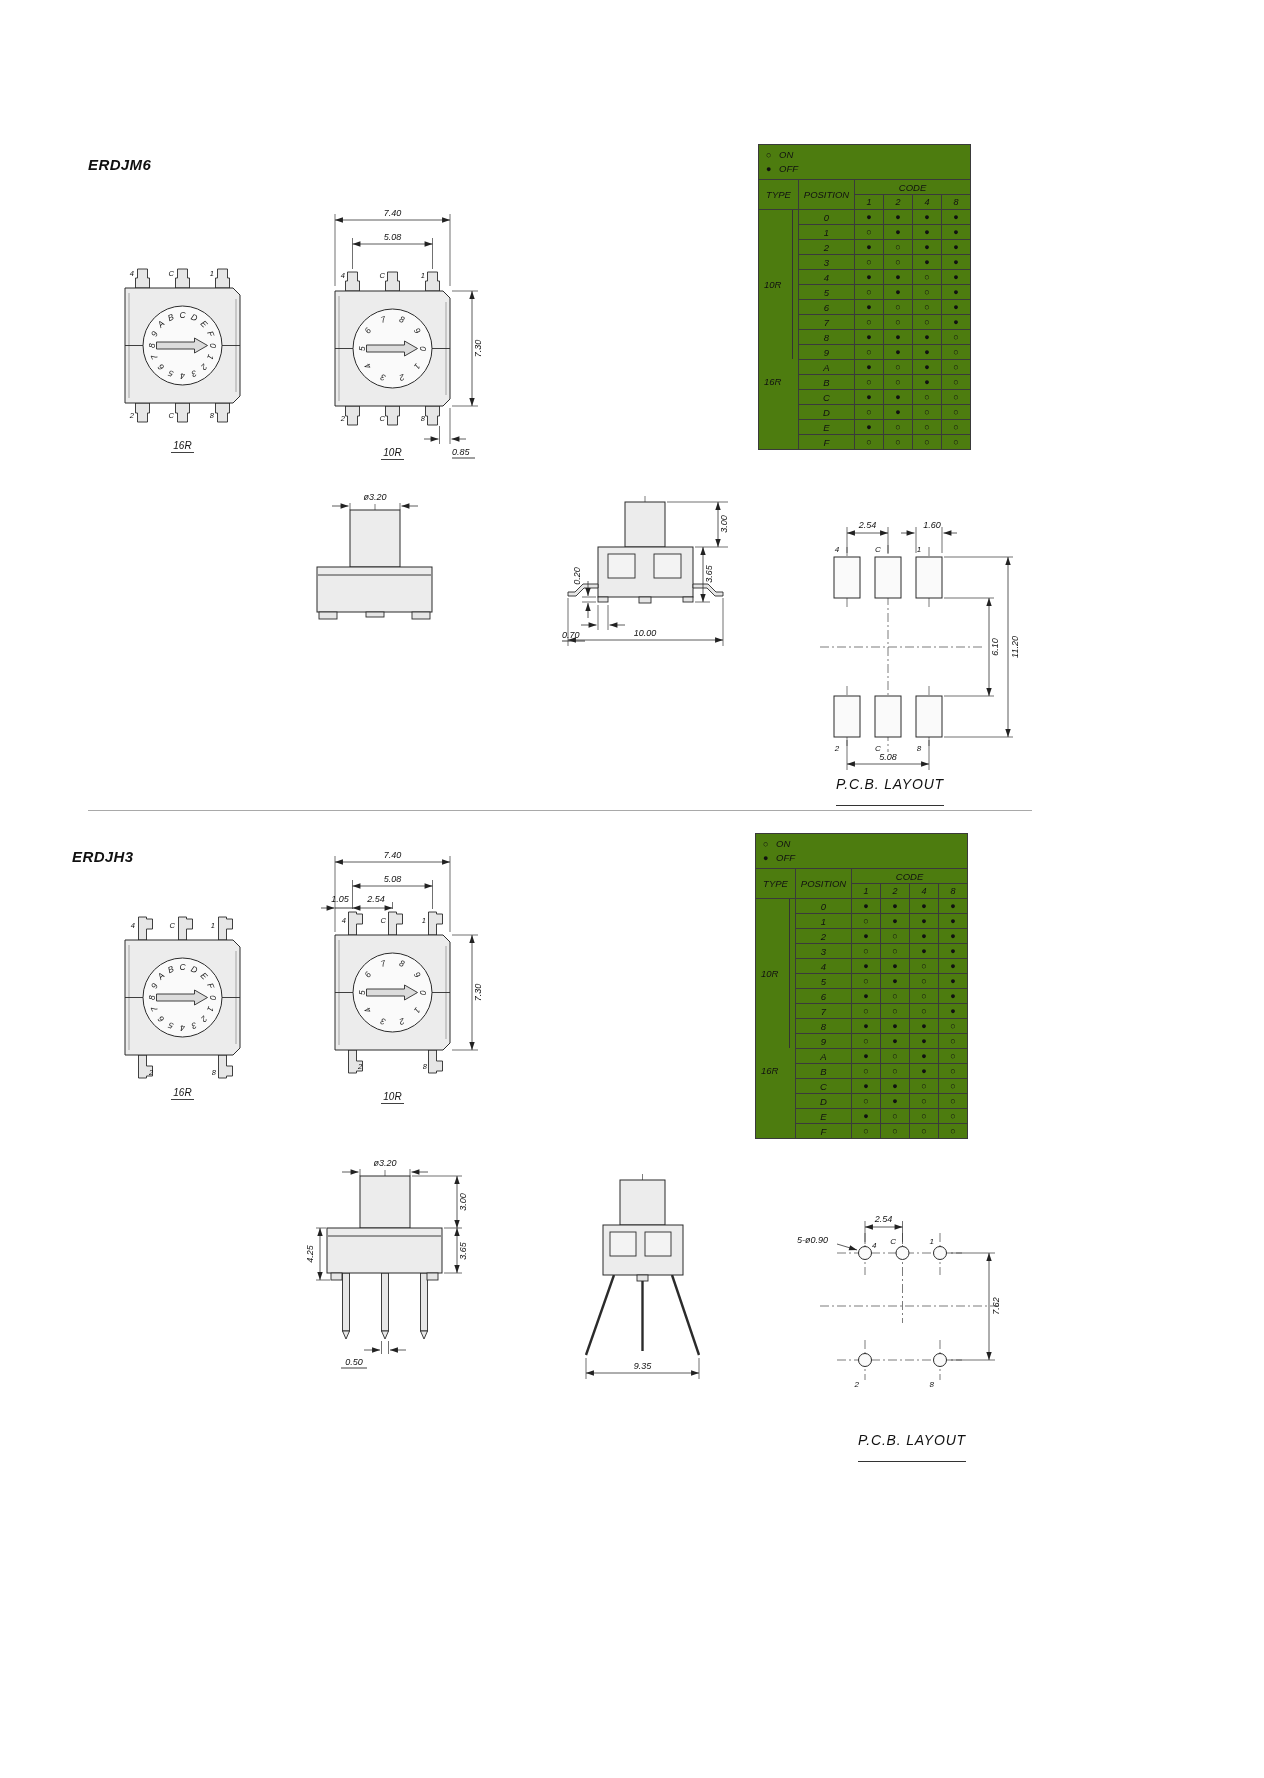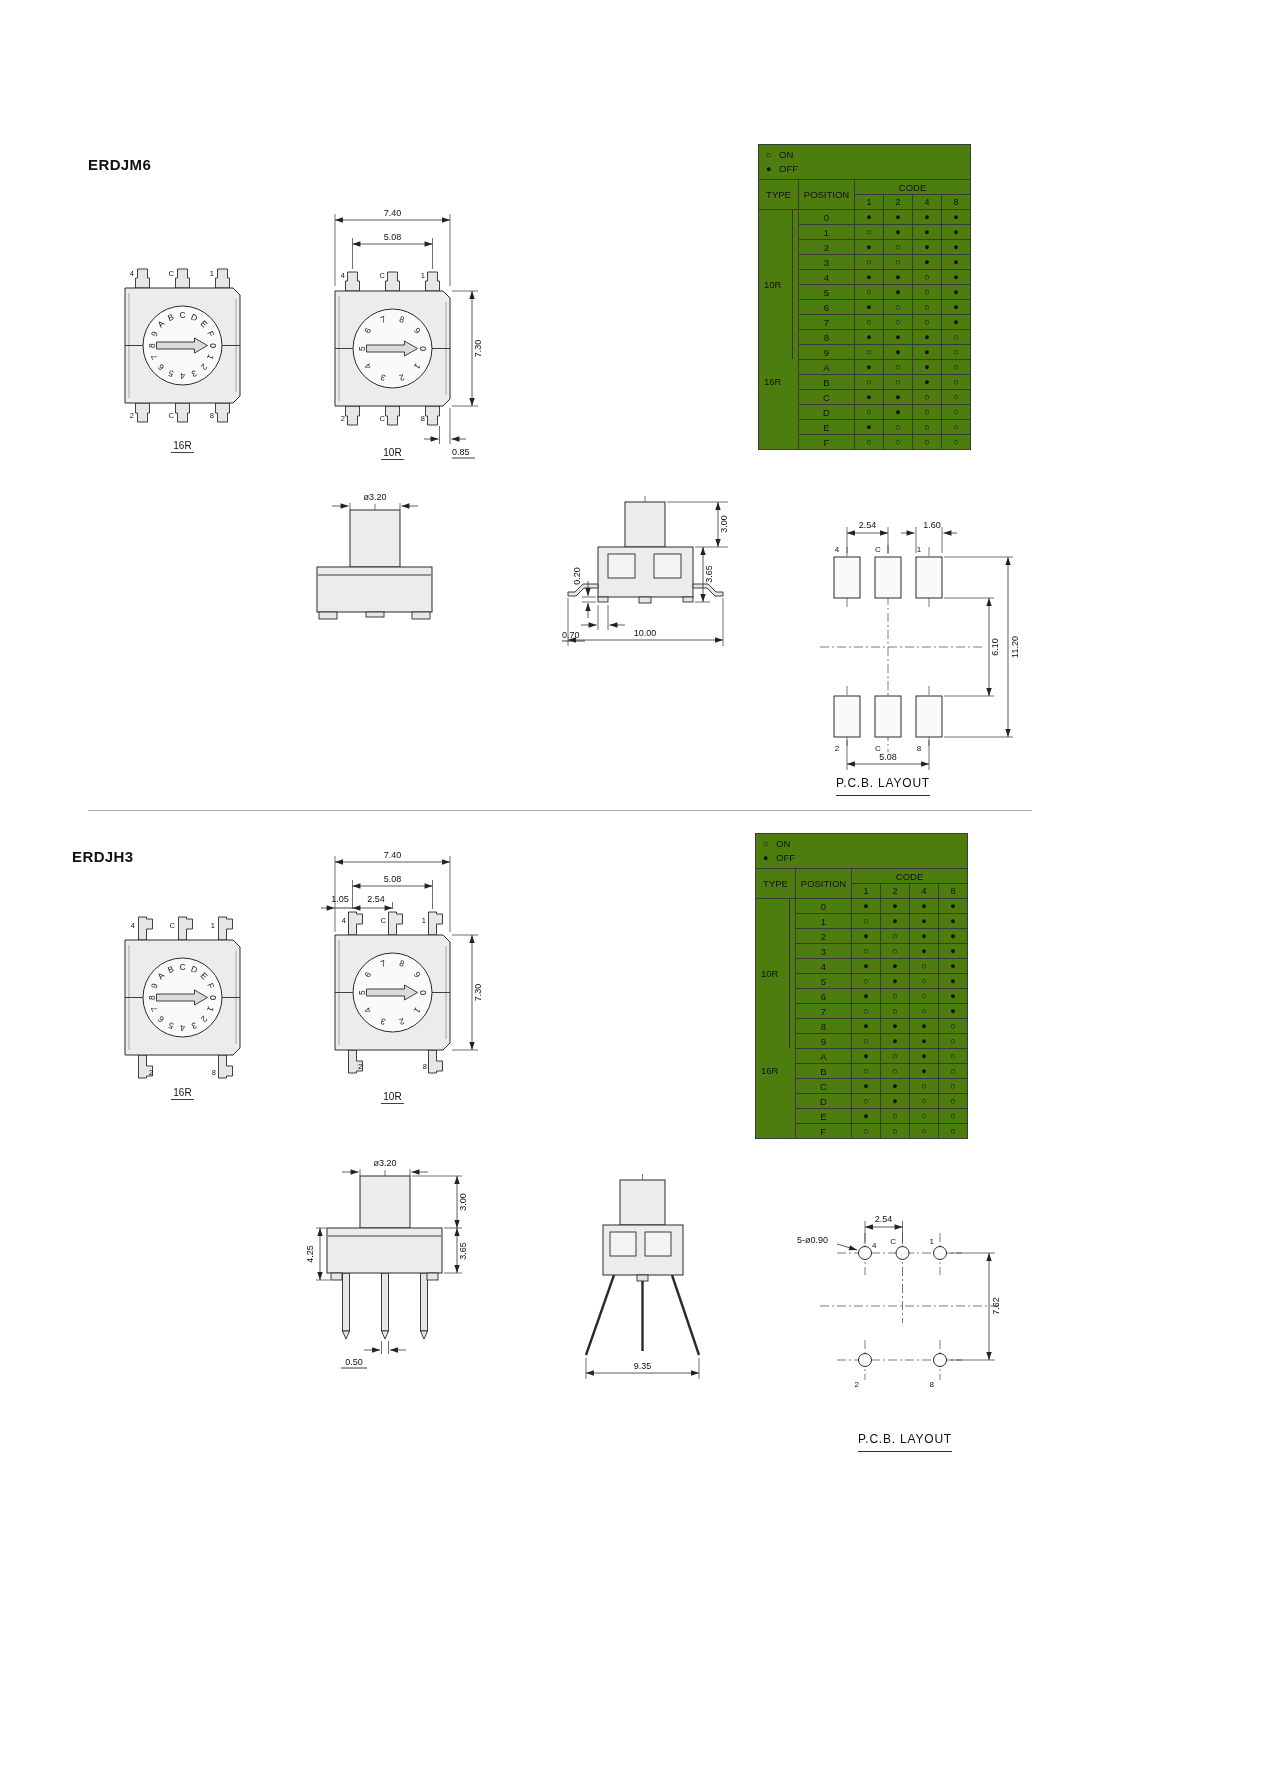--- a/index.html
+++ b/index.html
@@ -1,18 +1,18 @@
 <!DOCTYPE html>
 <html><head>
 <meta charset="utf-8">
 <style>
   * { margin:0; padding:0; box-sizing:border-box; }
   html,body { background:#ffffff; }
   body { font-family:"Liberation Sans", sans-serif; color:#1a1a1a; }
-  .page { position:relative; width:1124px; height:1778px; background:#fff; overflow:hidden; }
+  .page { position:relative; width:1124px; height:1778px; background:#fff; overflow:hidden;font-style:italic; }
   .sec-title { position:absolute; font-size:15px; font-weight:600; letter-spacing:.4px; color:#111; }
   svg.fig { position:absolute; overflow:visible; }
   .outline { fill:#ececec; stroke:#2b2b2b; stroke-width:1; }
   .white { fill:#fafafa; stroke:#2b2b2b; stroke-width:1; }
   .part { fill:#e6e6e6; stroke:#2b2b2b; stroke-width:0.9; }
   .slot { fill:#dcdcdc; stroke:#2b2b2b; stroke-width:0.9; }
   .win { fill:#f3f3f3; stroke:#2b2b2b; stroke-width:0.9; }
   .lineart { stroke:#2b2b2b; stroke-width:0.9; fill:none; }
   .leg { stroke:#2b2b2b; stroke-width:2.4; fill:none; }
   .thin { stroke:#777; stroke-width:0.6; fill:none; }
@@ -21,21 +21,21 @@
   .cl { stroke:#444; stroke-width:0.7; fill:none; stroke-dasharray:9 3 2 3; }
   text { fill:#111; }
   .t9 { font-size:9px; }
   .t8 { font-size:8px; }
   .t7 { font-size:7.5px; }
   .t10 { font-size:10px; }
   .mid { text-anchor:middle; }
   .end { text-anchor:end; }
   .dial-char { font-size:8.5px; text-anchor:middle; dominant-baseline:central; fill:#222; }
   .divider { position:absolute; border-top:1px solid #a9a9a9; }
-  .pcb-title { position:absolute; font-size:12px; letter-spacing:.8px; color:#111; border-bottom:1px solid #333; padding-bottom:5px; }
+  .pcb-title { position:absolute; font-size:14px; letter-spacing:.8px; color:#111; border-bottom:1px solid #333; padding-bottom:13px; }
   table.code-table { position:absolute; border-collapse:collapse; background:#4d7c0f; }
   .code-table td { border:1px solid #3a3a3a; font-size:9.5px; text-align:center; height:15px; padding:0 2px; color:#111; vertical-align:middle; }
   .code-table td.legend-cell { text-align:left; padding:3px 7px; line-height:13px; }
   .legend-sym { font-size:9px; display:inline-block; width:13px; }
   .code-table td.bit { width:29px; font-size:9px; }
   .code-table td.pos { width:56px; }
   .code-table td.type-col { width:40px; position:relative; padding:0; }
   .bracket { position:absolute; top:0; height:62.5%; right:5px; width:0; border-right:1px solid #333; }
   .g10 { position:absolute; top:31%; left:5px; transform:translateY(-50%); font-size:9.5px; }
   .g16 { position:absolute; top:71.5%; left:5px; transform:translateY(-50%); font-size:9.5px; }

